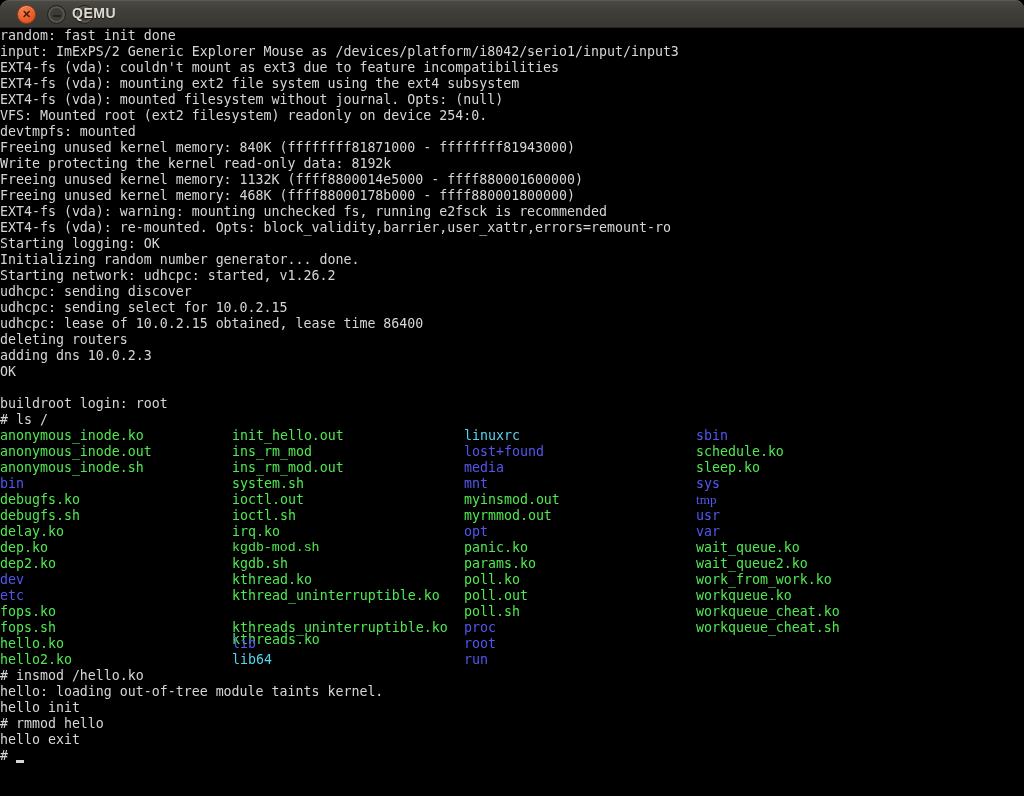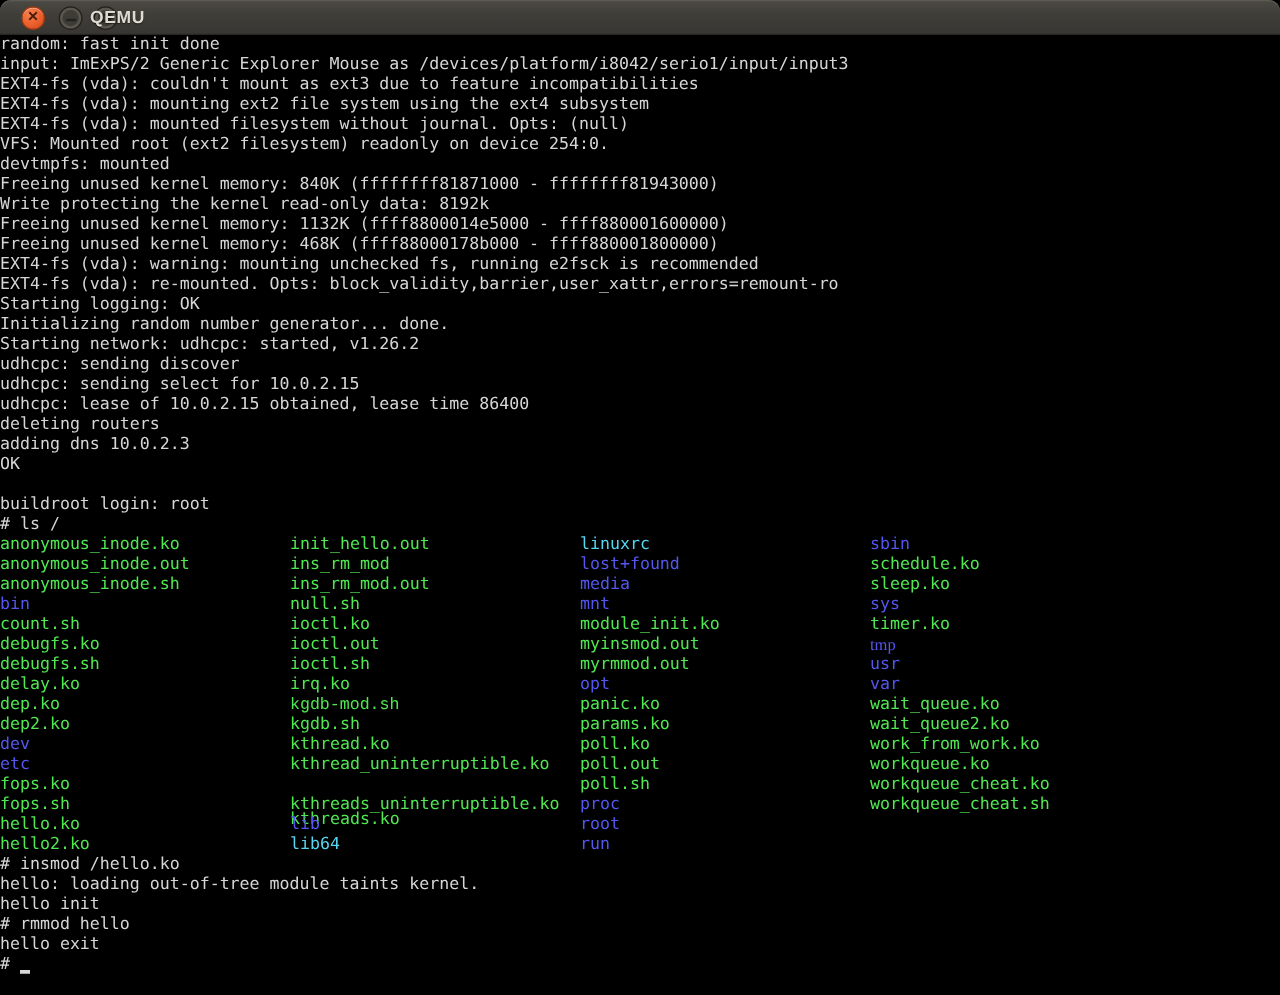--- a/index.html
+++ b/index.html
@@ -183,29 +183,23 @@
           <span class="cell file" style="left: 696px;">schedule.ko</span>
         </div>
         <div class="lsrow">
           <span class="cell file" style="left: 0px;">anonymous_inode.sh</span>
           <span class="cell file" style="left: 232px; text-align: right;">ins_rm_mod.out</span>
           <span class="cell dir" style="left: 464px;">media</span>
           <span class="cell file" style="left: 696px;">sleep.ko</span>
         </div>
         <div class="lsrow">
           <span class="cell dir" style="left: 0px;">bin</span>
-          <span class="cell file" style="left: 232px;">null.sh</span>
+          <span class="cell file" style="left: 232px;">system.sh</span>
           <span class="cell dir" style="left: 464px;">mnt</span>
           <span class="cell dir" style="left: 696px;">sys</span>
-        </div>
-        <div class="lsrow">
-          <span class="cell file" style="left: 0px;">count.sh</span>
-          <span class="cell file" style="left: 232px;">ioctl.ko</span>
-          <span class="cell file" style="left: 464px;">module_init.ko</span>
-          <span class="cell file" style="left: 696px;">timer.ko</span>
         </div>
         <div class="lsrow">
           <span class="cell file" style="left: 0px;">debugfs.ko</span>
           <span class="cell file" style="left: 232px;">ioctl.out</span>
           <span class="cell file" style="left: 464px;">myinsmod.out</span>
           <span class="cell dir" style="left: 696px; font-family: Liberation Serif, serif;">tmp</span>
         </div>
         <div class="lsrow">
           <span class="cell file" style="left: 0px;">debugfs.sh</span>
           <span class="cell file" style="left: 232px;">ioctl.sh</span>

